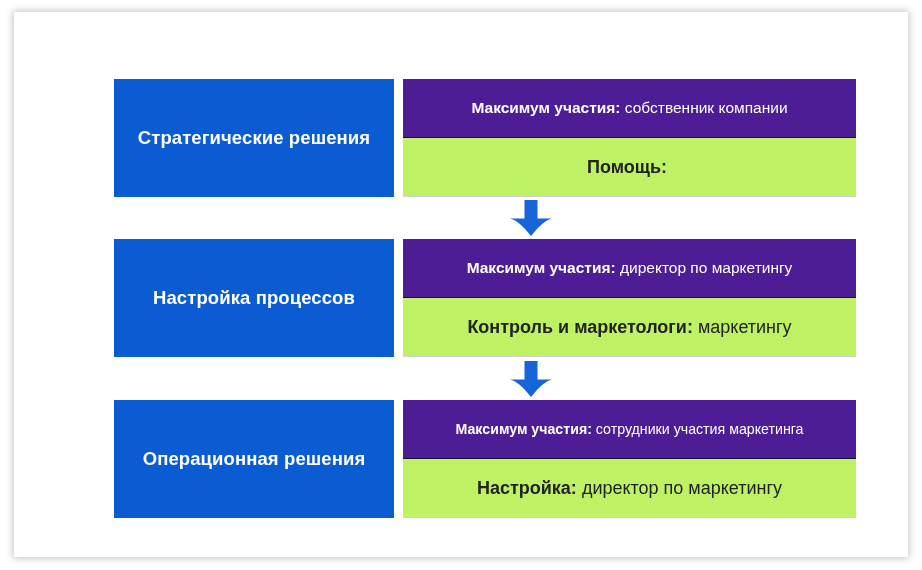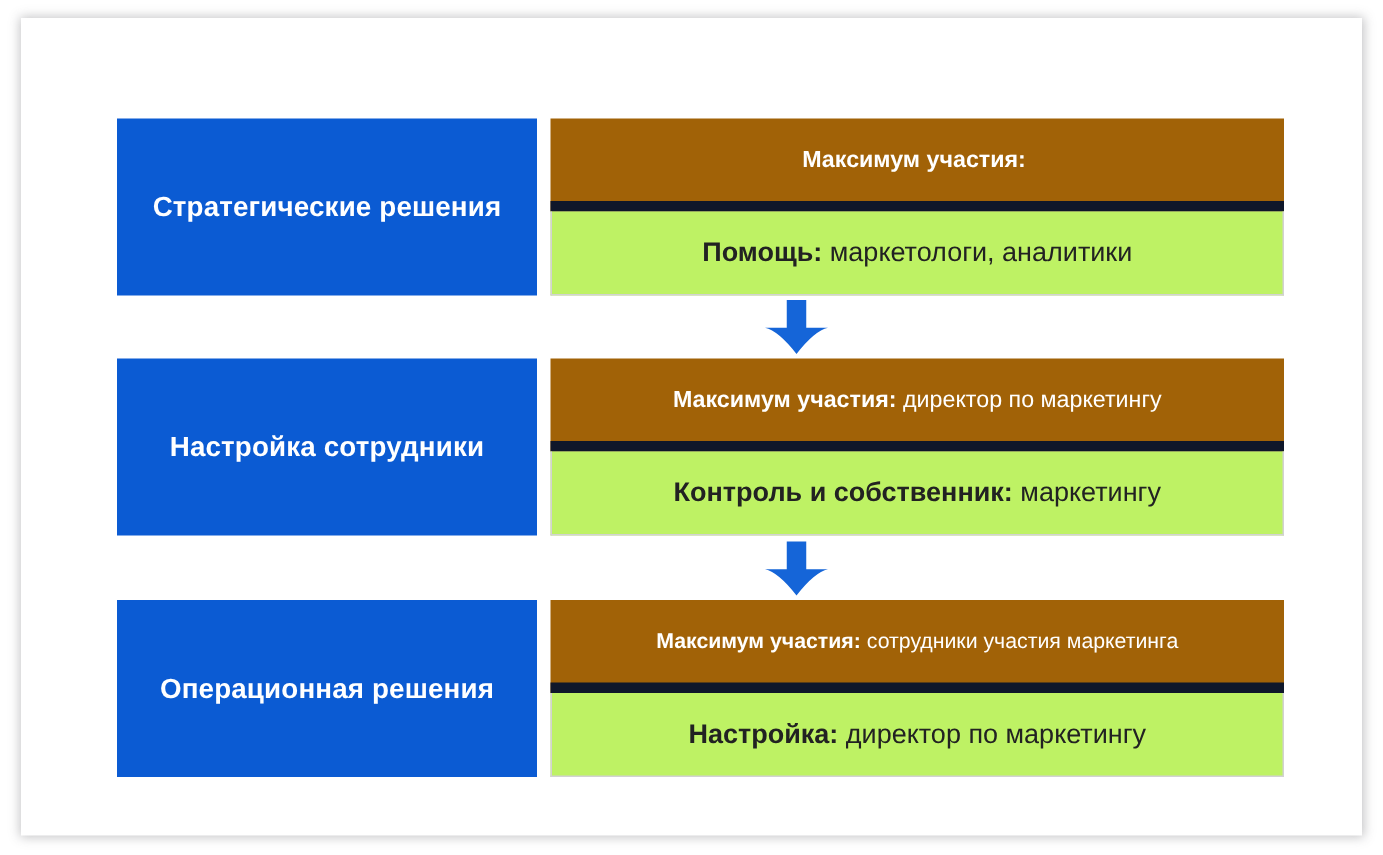--- a/index.html
+++ b/index.html
@@ -56,20 +56,21 @@
     display: flex;
     align-items: center;
     justify-content: center;
     text-align: center;
     font-size: 18.5px;
     font-weight: bold;
     line-height: 1.38;
     letter-spacing: 0.1px;
     padding: 0 10px;
     box-sizing: border-box;
+    margin-left: 36px;
   }
 
   .gap { width: 9px; min-width: 9px; }
 
   
   .stage-panel {
     flex: 1;
     display: flex;
     flex-direction: column;
   }
@@ -79,23 +80,23 @@
     display: flex;
     align-items: center;
     justify-content: center;
     text-align: center;
     padding: 0 10px;
     box-sizing: border-box;
     white-space: nowrap;
   }
 
   .panel-row.primary {
-    background: #a16207;
+    background: #4c1d95;
     color: #ffffff;
-    border-bottom: 7px solid #0f172a;
+    border-bottom: 1px solid #0f172a;
     font-size: 15.5px;
   }
   .panel-row.secondary {
     background: #bef264;
     color: #222222;
     border: 1px solid #D2D2D2;
     border-top: none;
     font-size: 18px;
   }
 
@@ -120,45 +121,45 @@
 <body>
 
 <div class="card">
   <div class="diagram">
 
     <div class="stage-row r1">
       <div class="stage-label">Стратегические решения</div>
       <div class="gap"></div>
       <div class="stage-panel">
         <div class="panel-row primary">
-          <span class="row-key">Максимум участия:</span>&nbsp;
+          <span class="row-key">Максимум участия:</span>&nbsp;<span class="row-val">собственник компании</span>
         </div>
         <div class="panel-row secondary">
-          <span class="row-key">Помощь:</span>&nbsp;<span class="row-val">маркетологи, аналитики</span>
+          <span class="row-key">Помощь:</span>&nbsp;
         </div>
       </div>
     </div>
 
     <div class="arrow a1">
       <svg viewBox="0 0 48 40" xmlns="http://www.w3.org/2000/svg" aria-hidden="true">
         <path d="M17.5 2 L30.5 2 L30.5 20.5 L45 20.5
                  Q36 22.5 24 38 Q12 22.5 3 20.5
                  L17.5 20.5 Z" fill="#1565D8"></path>
       </svg>
     </div>
 
     <div class="stage-row r2">
-      <div class="stage-label">Настройка сотрудники</div>
+      <div class="stage-label">Настройка процессов</div>
       <div class="gap"></div>
       <div class="stage-panel">
         <div class="panel-row primary">
           <span class="row-key">Максимум участия:</span>&nbsp;<span class="row-val">директор по маркетингу</span>
         </div>
         <div class="panel-row secondary">
-          <span class="row-key">Контроль и собственник:</span>&nbsp;<span class="row-val">маркетингу</span>
+          <span class="row-key">Контроль и маркетологи:</span>&nbsp;<span class="row-val">маркетингу</span>
         </div>
       </div>
     </div>
 
     <div class="arrow a2">
       <svg viewBox="0 0 48 40" xmlns="http://www.w3.org/2000/svg" aria-hidden="true">
         <path d="M17.5 2 L30.5 2 L30.5 20.5 L45 20.5
                  Q36 22.5 24 38 Q12 22.5 3 20.5
                  L17.5 20.5 Z" fill="#1565D8"></path>
       </svg>

